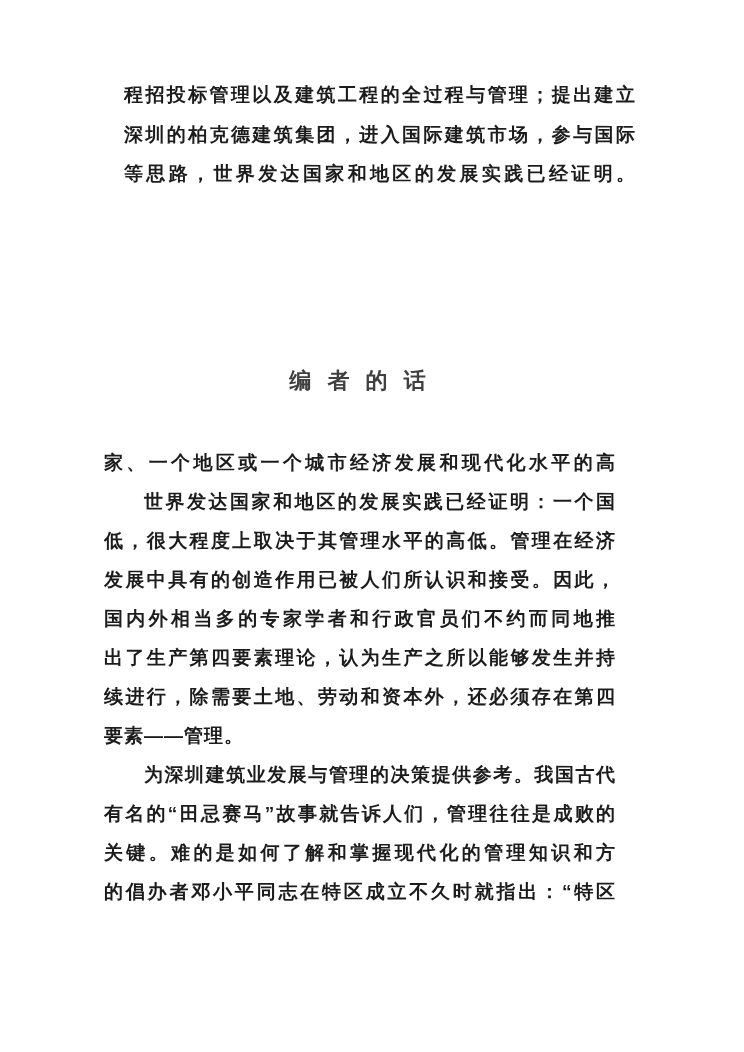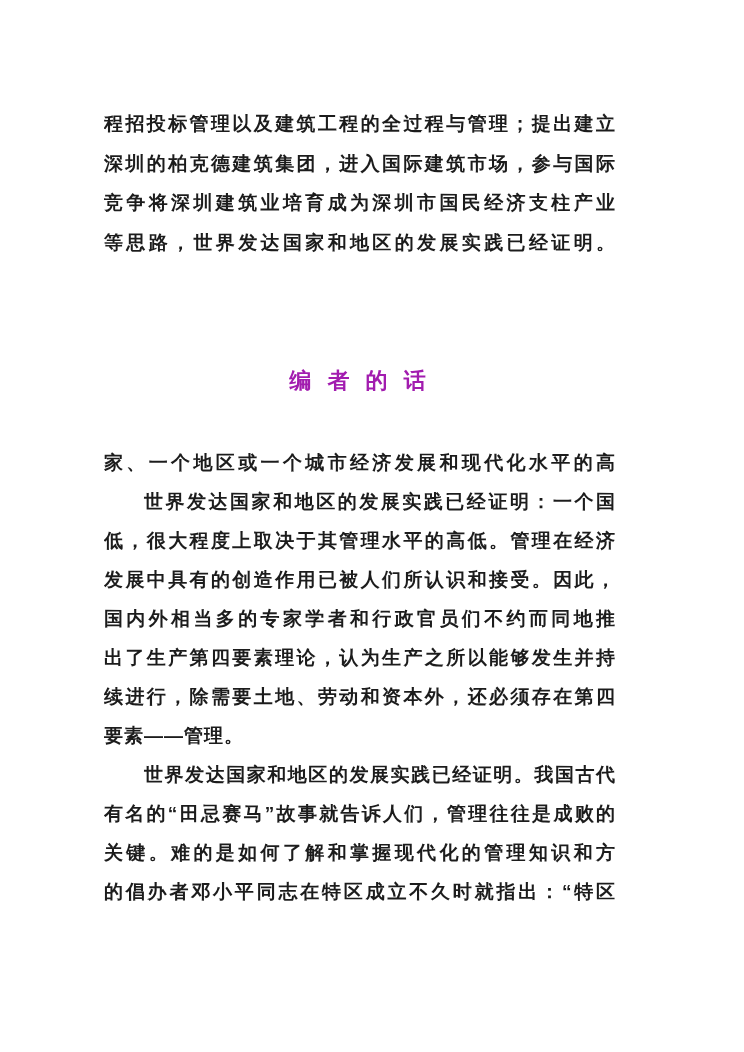--- a/index.html
+++ b/index.html
@@ -16,21 +16,22 @@
     font-family: "Liberation Sans", "DejaVu Sans", sans-serif;
     color: #1c1c1c;
     overflow: hidden;
   }
   .block {
     position: absolute;
     left: 104px;
     width: 512px;
   }
   .top-block {
-    top: 104px;
+    top: 75px;
+    margin-left: 20px;
   }
   .top-block .line {
     line-height: 39.5px;
     height: 39.5px;
   }
   .body-block {
     top: 443px;
   }
   .body-block .line {
     line-height: 39px;
@@ -56,45 +57,44 @@
   .heading {
     position: absolute;
     left: 104px;
     top: 366px;
     width: 512px;
     margin: 0;
     font-size: 22px;
     font-weight: 700;
     letter-spacing: 5px;
     text-align: center;
-    color: #a21caf;
+    color: #404040;
   }
 </style>
 </head>
 <body>
 
 <div class="page">
 
   <div class="block top-block">
     <div class="line">程招投标管理以及建筑工程的全过程与管理；提出建立</div>
     <div class="line">深圳的柏克德建筑集团，进入国际建筑市场，参与国际</div>
-    <div class="line">竞争将深圳建筑业培育成为深圳市国民经济支柱产业</div>
     <div class="line">等思路，世界发达国家和地区的发展实践已经证明。</div>
   </div>
 
   <h1 class="heading">编 者 的 话</h1>
 
   <div class="block body-block">
     <div class="line">家、一个地区或一个城市经济发展和现代化水平的高</div>
     <div class="line indent">世界发达国家和地区的发展实践已经证明：一个国</div>
     <div class="line">低，很大程度上取决于其管理水平的高低。管理在经济</div>
     <div class="line">发展中具有的创造作用已被人们所认识和接受。因此，</div>
     <div class="line">国内外相当多的专家学者和行政官员们不约而同地推</div>
     <div class="line">出了生产第四要素理论，认为生产之所以能够发生并持</div>
     <div class="line">续进行，除需要土地、劳动和资本外，还必须存在第四</div>
     <div class="line short">要素——管理。</div>
-    <div class="line indent">世界发达国家和地区的发展实践已经证明。我国古代</div>
+    <div class="line indent">为深圳建筑业发展与管理的决策提供参考。我国古代</div>
     <div class="line">有名的“田忌赛马”故事就告诉人们，管理往往是成败的</div>
     <div class="line">关键。难的是如何了解和掌握现代化的管理知识和方</div>
     <div class="line">的倡办者邓小平同志在特区成立不久时就指出：“特区</div>
   </div>
 
 </div>
 
 </body></html>

